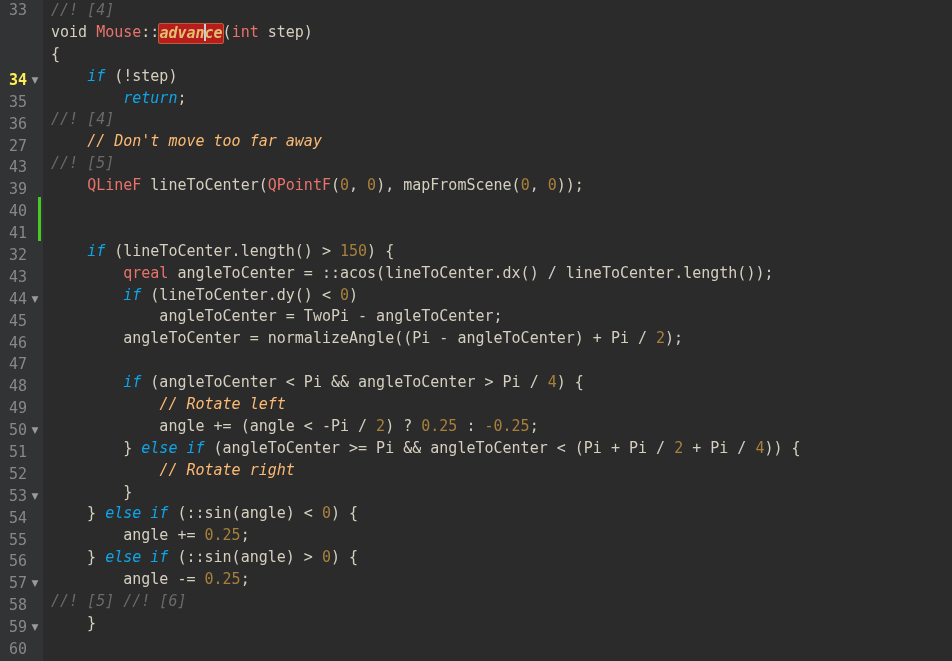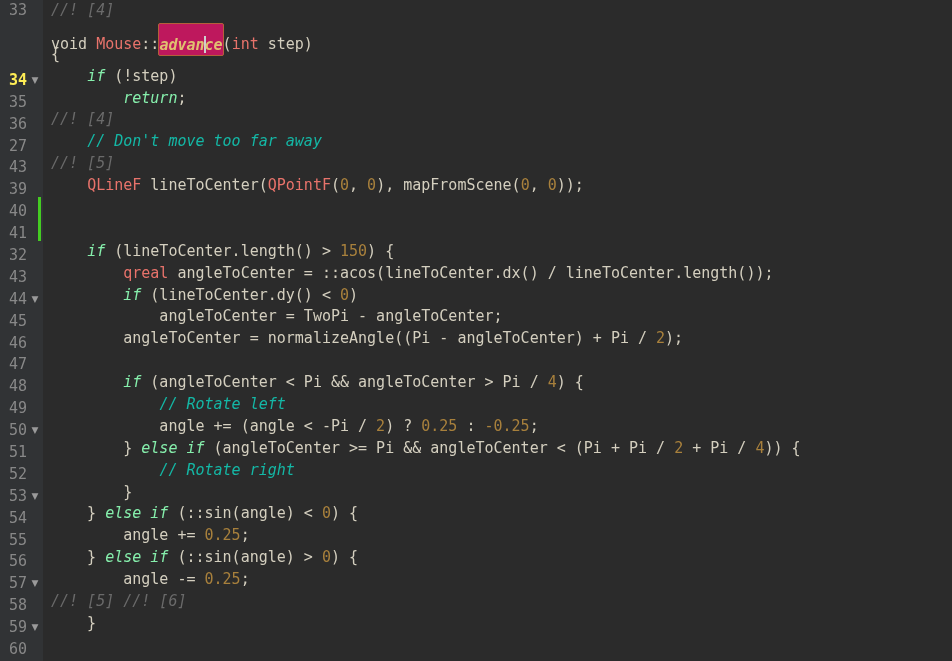--- a/index.html
+++ b/index.html
@@ -82,37 +82,37 @@
     line-height: 21.9px;
     font-size: 15px;
     white-space: pre;
     padding-left: 8px;
     color: #a9b7c6;
     box-sizing: border-box;
   }
 
   
   .t-plain    { color: #d4cfbf; }
-  .t-keyword  { color: #86efac; font-style: italic; text-align: right; }
+  .t-keyword  { color: #0ea5e9; font-style: italic; text-align: right; }
   .t-type     { color: #e8736b; }
   .t-number   { color: #a8803c; }
-  .t-comment  { color: #14b8a6; font-style: italic; }
+  .t-comment  { color: #fdba74; font-style: italic; }
   .t-doccom   { color: #6a6a6a; font-style: italic; }
   .t-punct    { color: #d4cfbf; }
 
   
   .rename-box {
     display: inline-block;
-    background: #be185d;
+    background: #b91c1c;
     border: 1px solid #b4603a;
     border-radius: 2px;
     color: #e0c070;
     font-weight: bold;
     font-style: italic;
-    padding: 12px 0 0 0;
+    padding: 0 0 0 0;
     margin: 0 -1px;
     line-height: 19px;
     position: relative;
     top: 1px;
   }
   .caret {
     display: inline-block;
     width: 2px;
     height: 17px;
     background: #cfcfcf;

